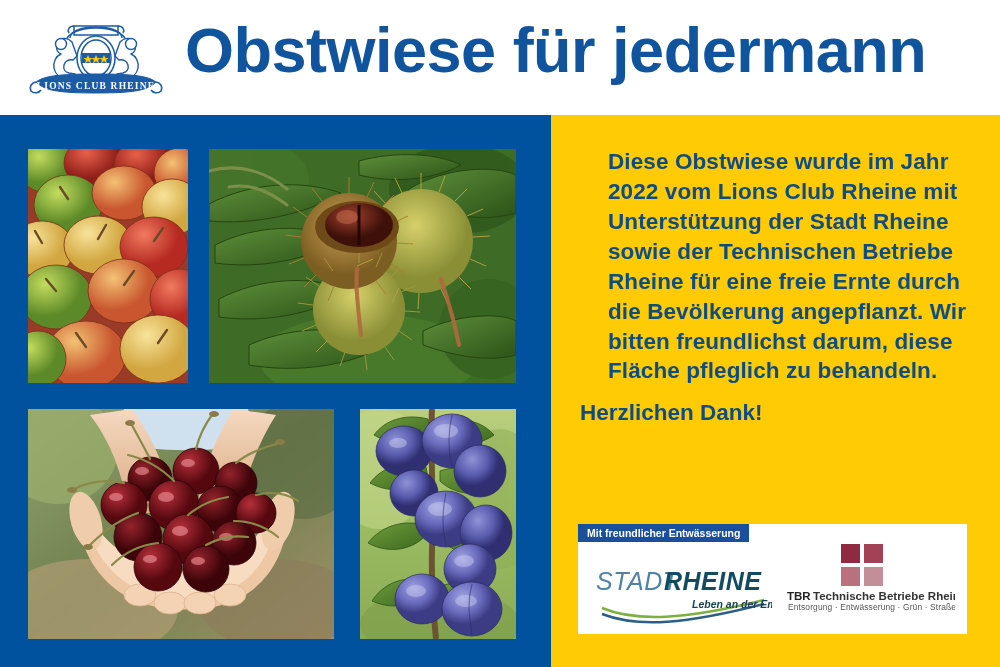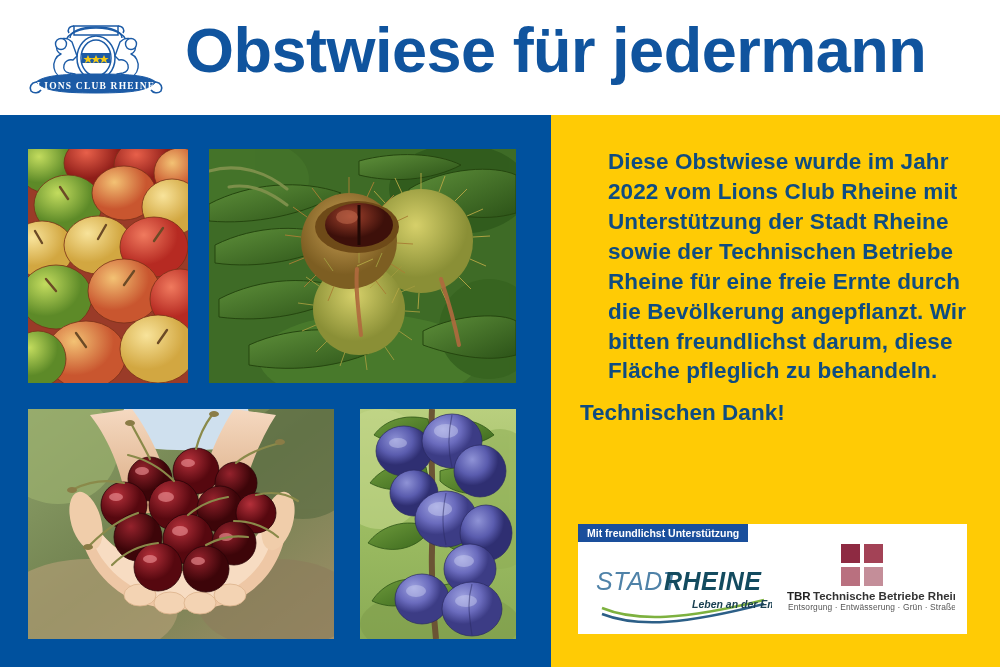--- a/index.html
+++ b/index.html
@@ -515,25 +515,25 @@
         <path d="M92 6 C88 24 88 42 92 58"></path>
         <path d="M86 84 C82 104 82 118 86 136"></path>
         <path d="M112 175 C108 190 108 200 112 226"></path>
       </g>
     </svg>
   </div>
 
   <div id="yellow-panel"></div>
 
   <div id="notice-text">Diese Obstwiese wurde im Jahr 2022 vom Lions Club Rheine mit Unterstützung der Stadt Rheine sowie der Technischen Betriebe Rheine für eine freie Ernte durch die Bevölkerung angepflanzt. Wir bitten freundlichst darum, diese Fläche pfleglich zu behandeln.</div>
-  <div id="thanks-text">Technischen Dank!</div>
+  <div id="thanks-text">Herzlichen Dank!</div>
 
   <div id="sponsor-box">
 
-    <div id="sponsor-banner">Mit freundlichst Unterstützung</div>
+    <div id="sponsor-banner">Mit freundlicher Entwässerung</div>
 
     <div id="logo-stadt">
       <svg viewBox="0 0 180 66" class="svgfill">
         <text x="4" y="30" font-family="Liberation Sans, sans-serif" font-size="25" font-style="italic" fill="#4F82A8" letter-spacing="0.5">STADT</text>
         <text x="72" y="30" font-family="Liberation Sans, sans-serif" font-size="25" font-style="italic" font-weight="bold" fill="#134B5F" letter-spacing="0.5">RHEINE</text>
         <path d="M10 48 C44 62 92 60 172 40" stroke="#7DB13F" stroke-width="2.6" fill="none"></path>
         <path d="M10 54 C46 68 94 64 172 44" stroke="#2C5F87" stroke-width="2.6" fill="none"></path>
         <text x="100" y="48" font-family="Liberation Sans, sans-serif" font-size="10.5" font-style="italic" font-weight="bold" fill="#1A4052">Leben an der Ems</text>
       </svg>
     </div>

